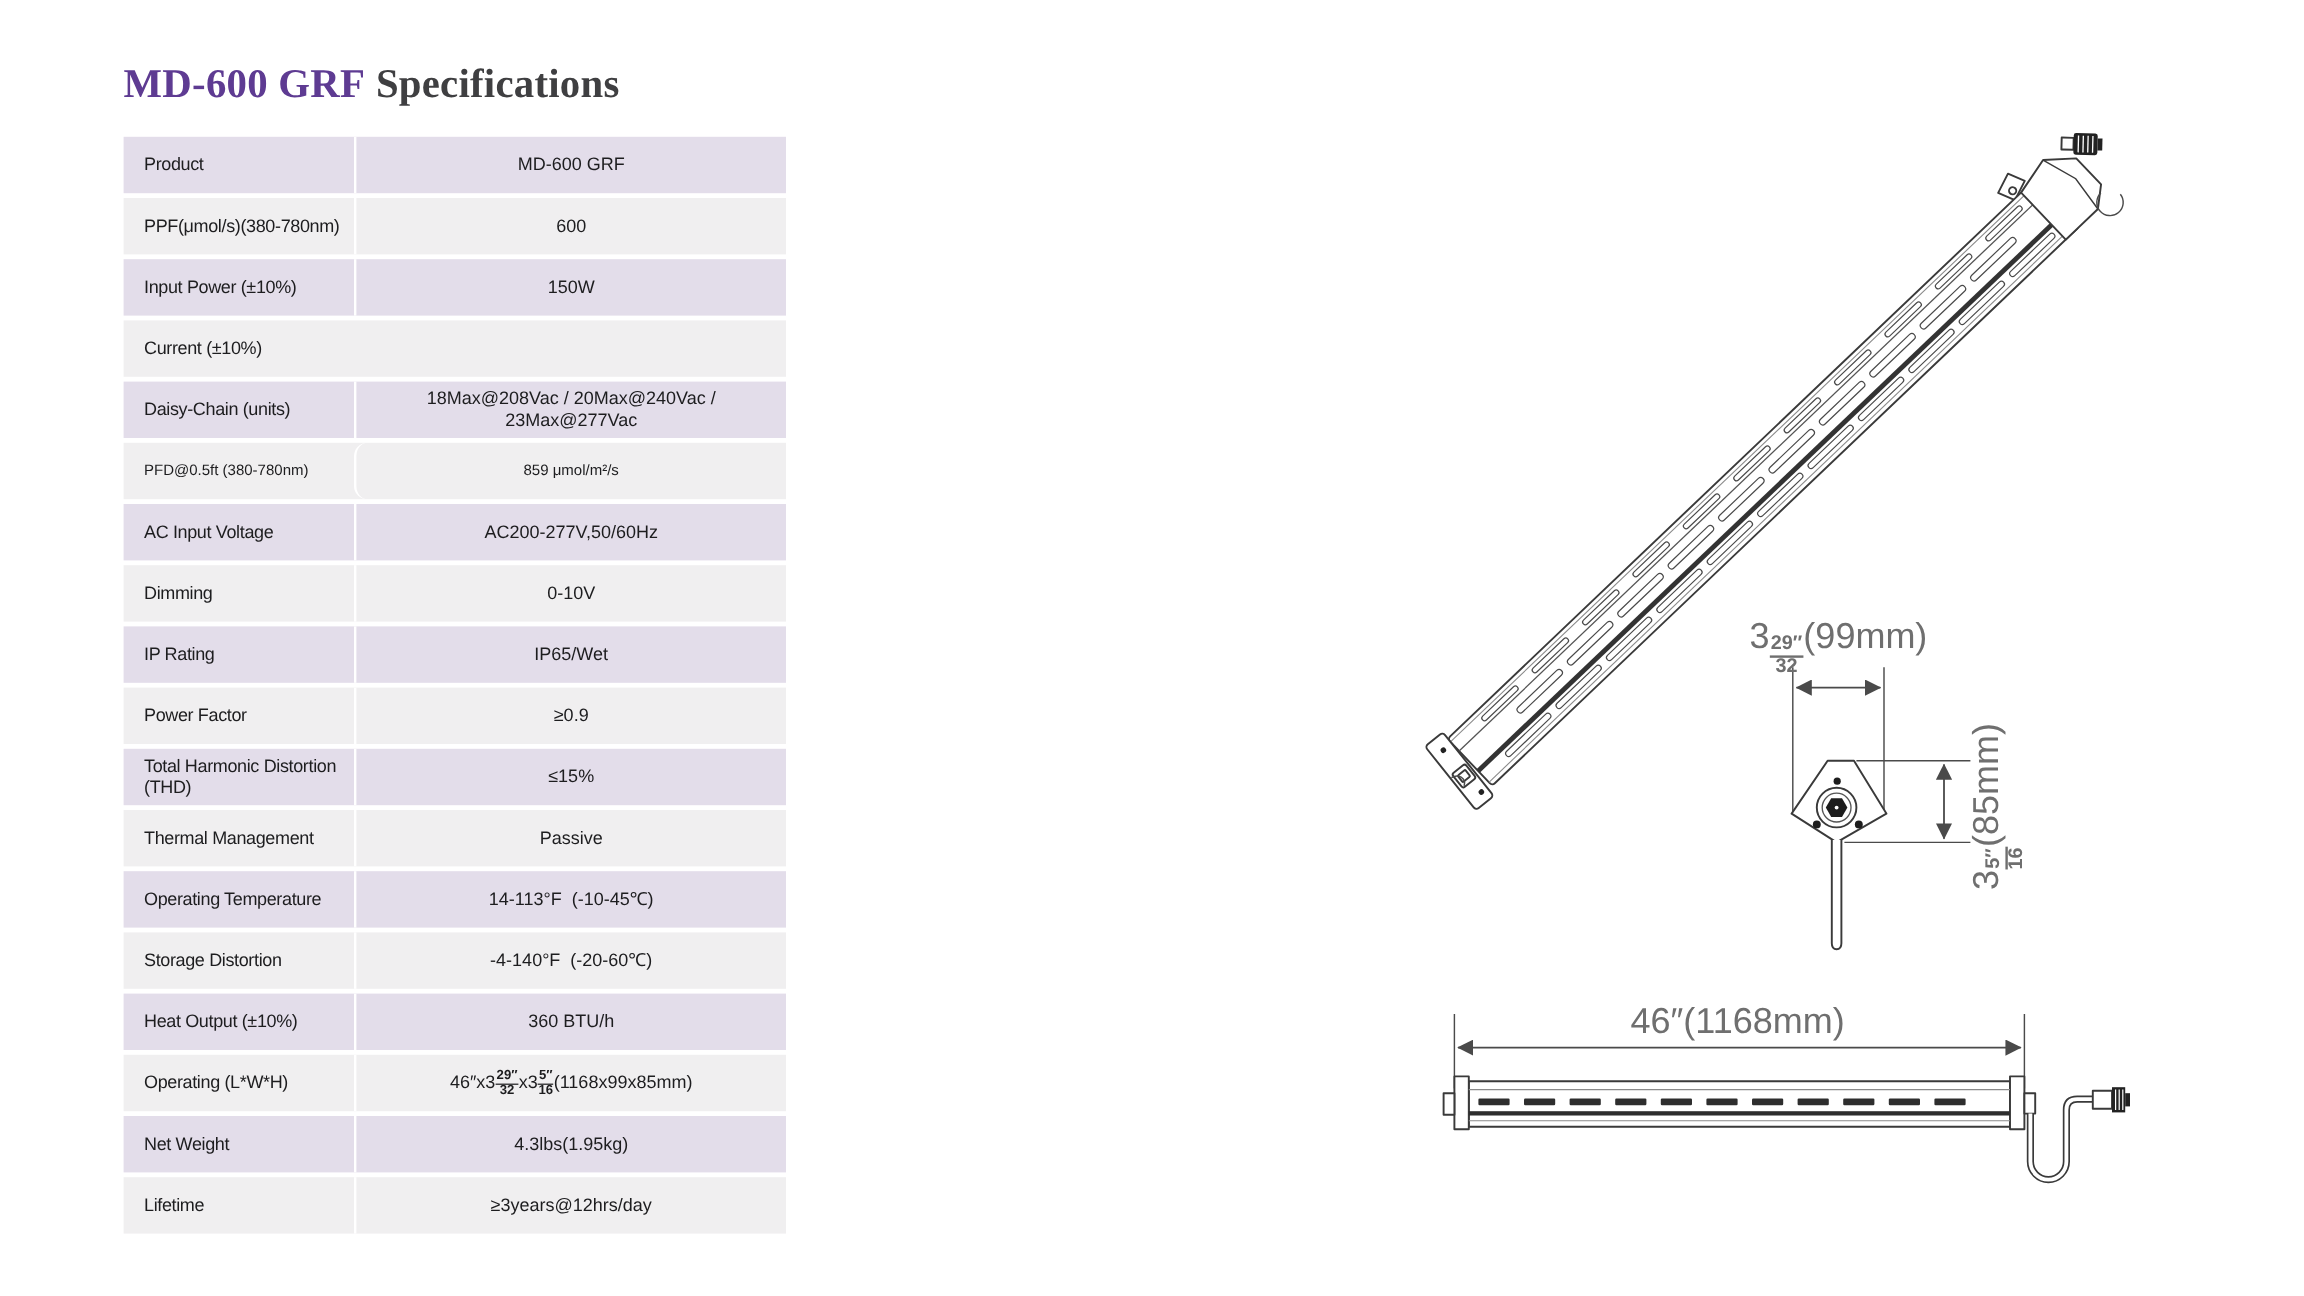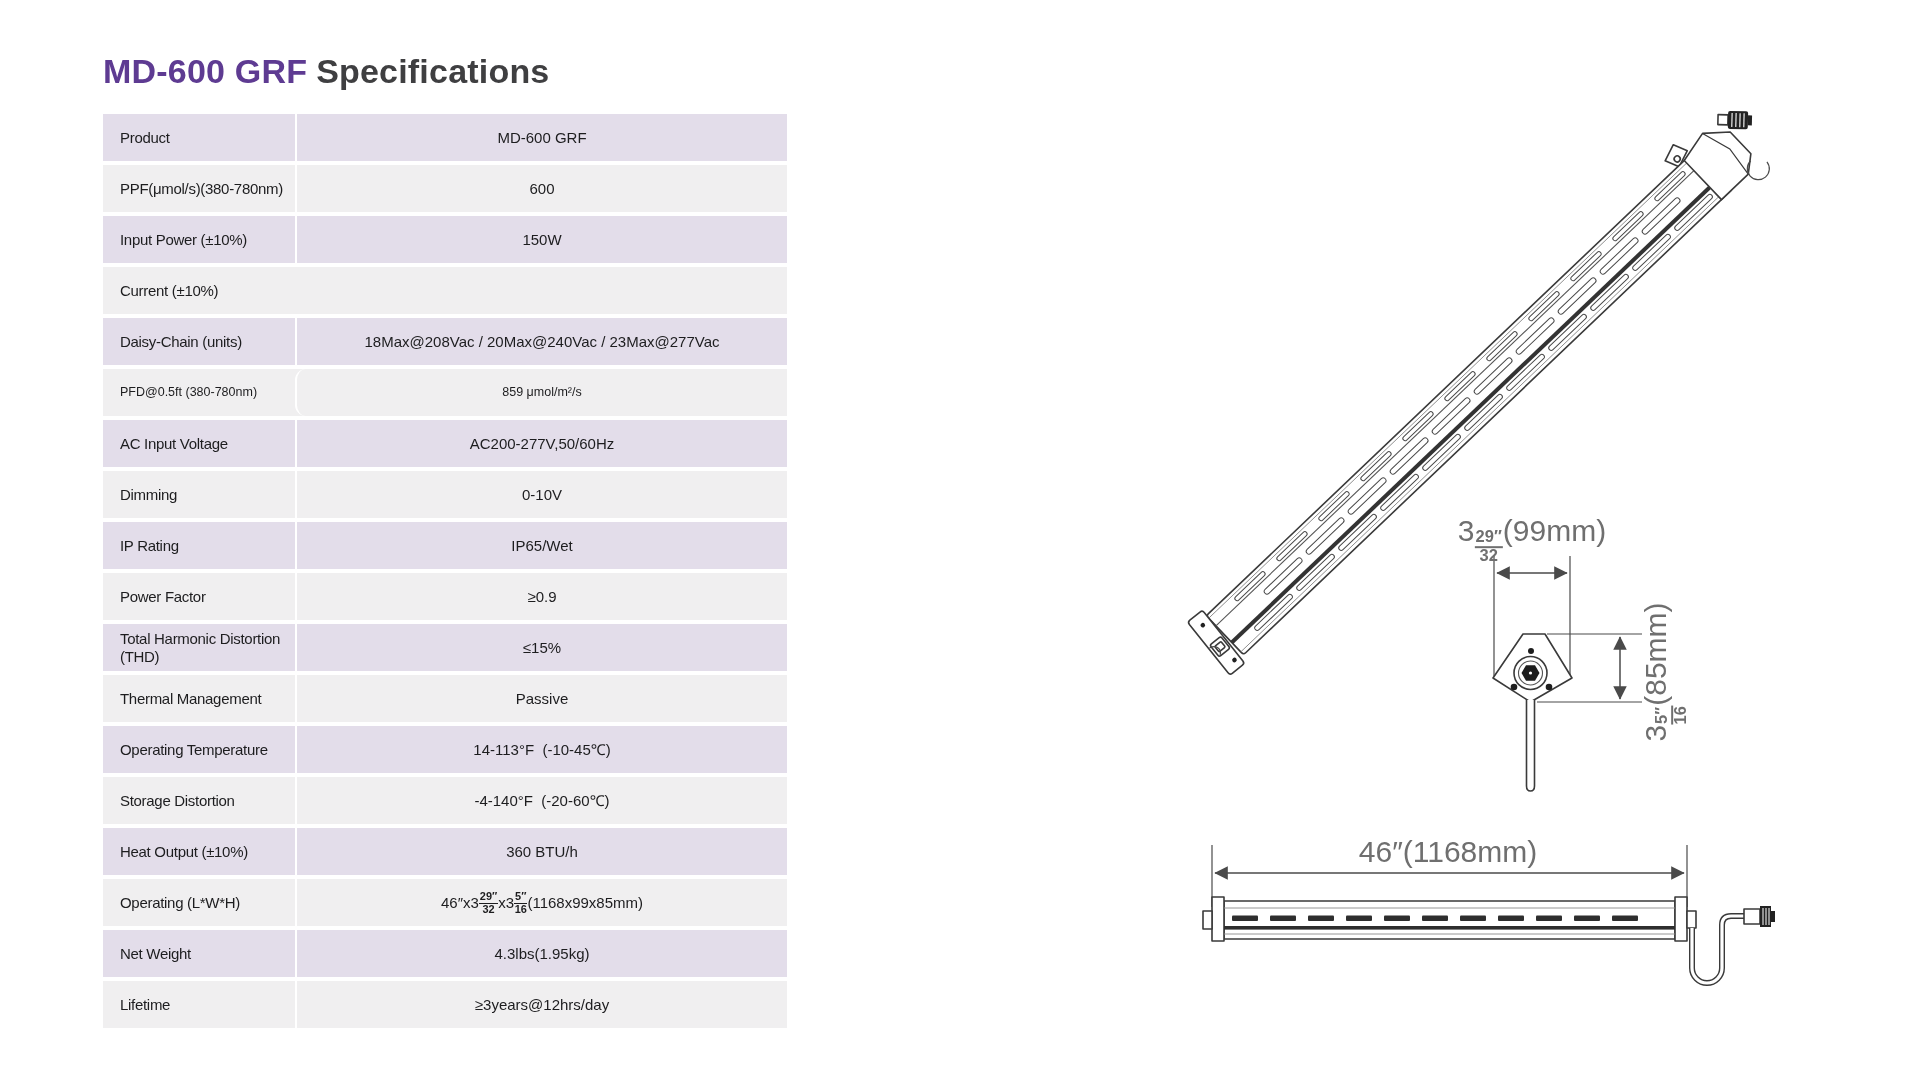--- a/index.html
+++ b/index.html
@@ -13,26 +13,26 @@
   }
   html,body{margin:0;padding:0;}
   body{
     width:1920px;height:1080px;position:relative;overflow:hidden;
     background:#ffffff;color:var(--ink);
     font-family:"Liberation Sans", sans-serif;
   }
   
   .page-title{
     position:absolute;left:103px;top:52px;
-    font-size:34px;font-weight:800;white-space:nowrap;letter-spacing:.2px;
+    font-size:34px;font-weight:800;white-space:nowrap;letter-spacing:.2px;font-family:Liberation Serif, serif;
   }
   .page-title .model{color:var(--accent);}
   .page-title .rest{color:var(--heading);margin-left:9px;}
   
-  .spec-table{position:absolute;left:103px;top:114px;width:684px;}
+  .spec-table{position:absolute;left:103px;top:114px;width:552px;}
   .row{display:flex;min-height:47px;margin-bottom:4px;}
   .row.lav{background:var(--row-a);}
   .row.gry{background:var(--row-b);}
   .cell{display:flex;align-items:center;box-sizing:border-box;}
   .cell.label{
     width:192px;padding:3px 6px 3px 17px;
     font-size:15px;letter-spacing:-.3px;white-space:pre-wrap;line-height:1.15;
   }
   .cell.value{
     flex:1;justify-content:center;text-align:center;

